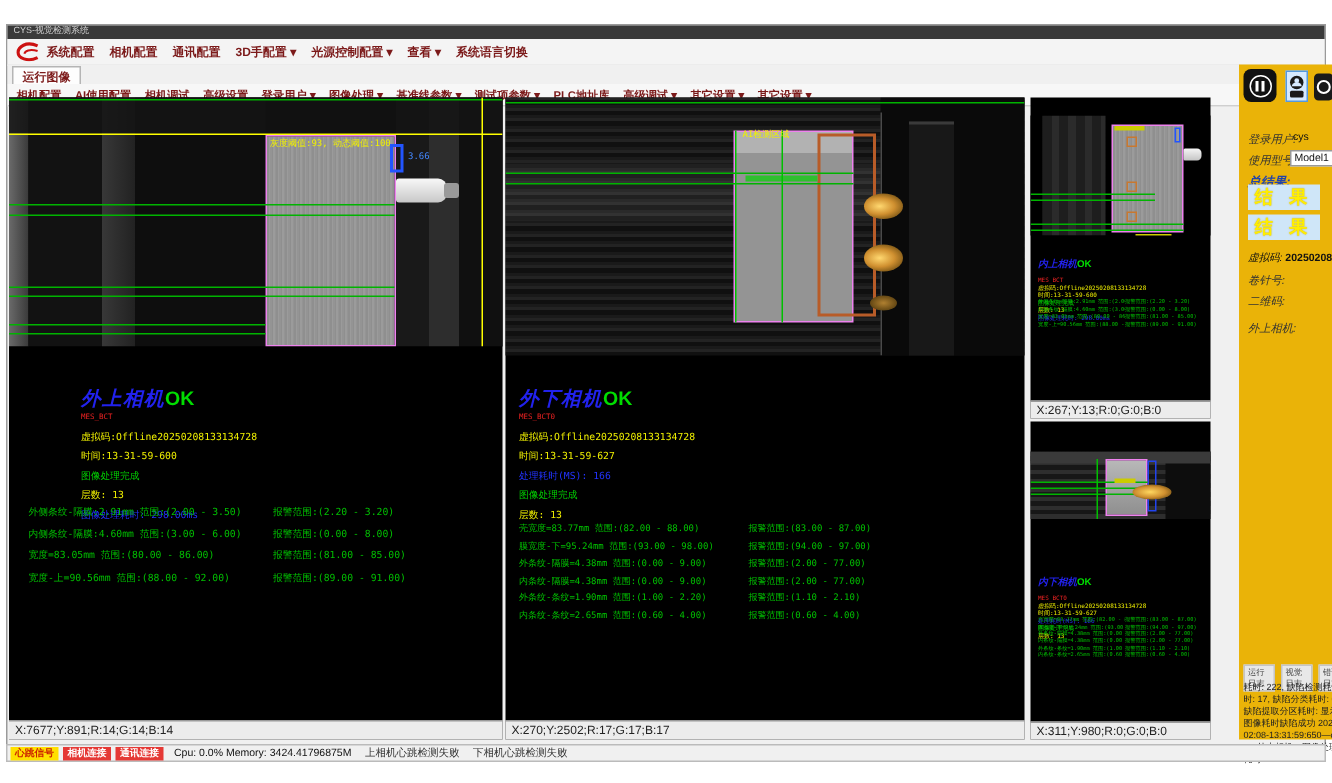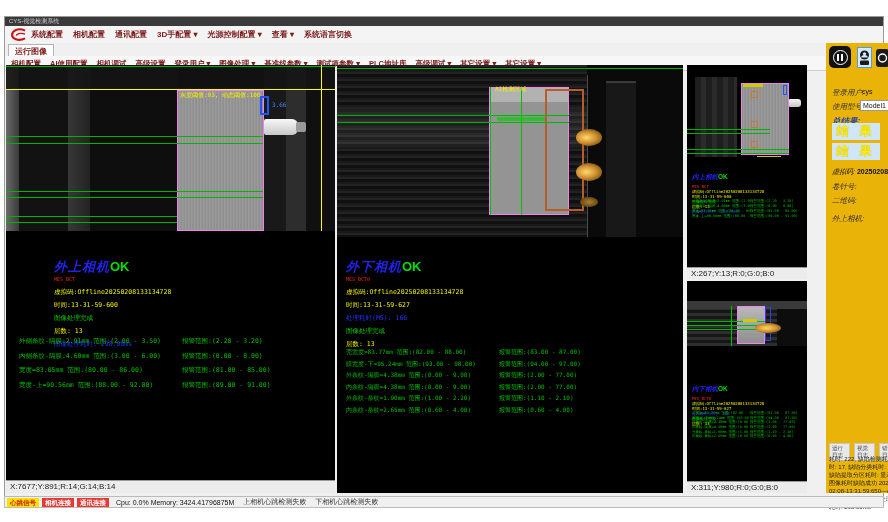--- a/index.html
+++ b/index.html
@@ -223,20 +223,23 @@
         <div class="mrow">
           <span class="mv">外条纹-条纹=1.90mm 范围:(1.00 - 2.20)</span>
           <span class="ma">报警范围:(1.10 - 2.10)</span>
         </div>
 
         <div class="mrow">
           <span class="mv">内条纹-条纹=2.65mm 范围:(0.60 - 4.00)</span>
           <span class="ma">报警范围:(0.60 - 4.00)</span>
         </div>
       </div>
+    <div class="abs coordbar" style="left:0;top:415px;width:346px;height:13px;">
+      <span>X:270;Y:2502;R:17;G:17;B:17</span>
+    </div>
   </div>
 
   <div class="abs panel" style="left:682px;top:48px;width:120px;height:214px;">
     <div class="abs" style="left:0;top:12px;width:120px;height:80px;overflow:hidden;background:#000;">
       <div class="abs" style="left:8px;top:0;width:42px;height:80px;background:repeating-linear-gradient(90deg,#1e1e1e 0 6px,#2b2b2b 6px 11px);"></div>
       <div class="abs noise pinkbox" style="left:54px;top:6px;width:48px;height:72px;"></div>
       <div class="abs hline" style="left:0;top:52px;width:83px;"></div>
       <div class="abs hline" style="left:0;top:56px;width:83px;"></div>
       <div class="abs hline" style="left:0;top:72px;width:102px;"></div>
       <div class="abs hline" style="left:0;top:76px;width:102px;"></div>

